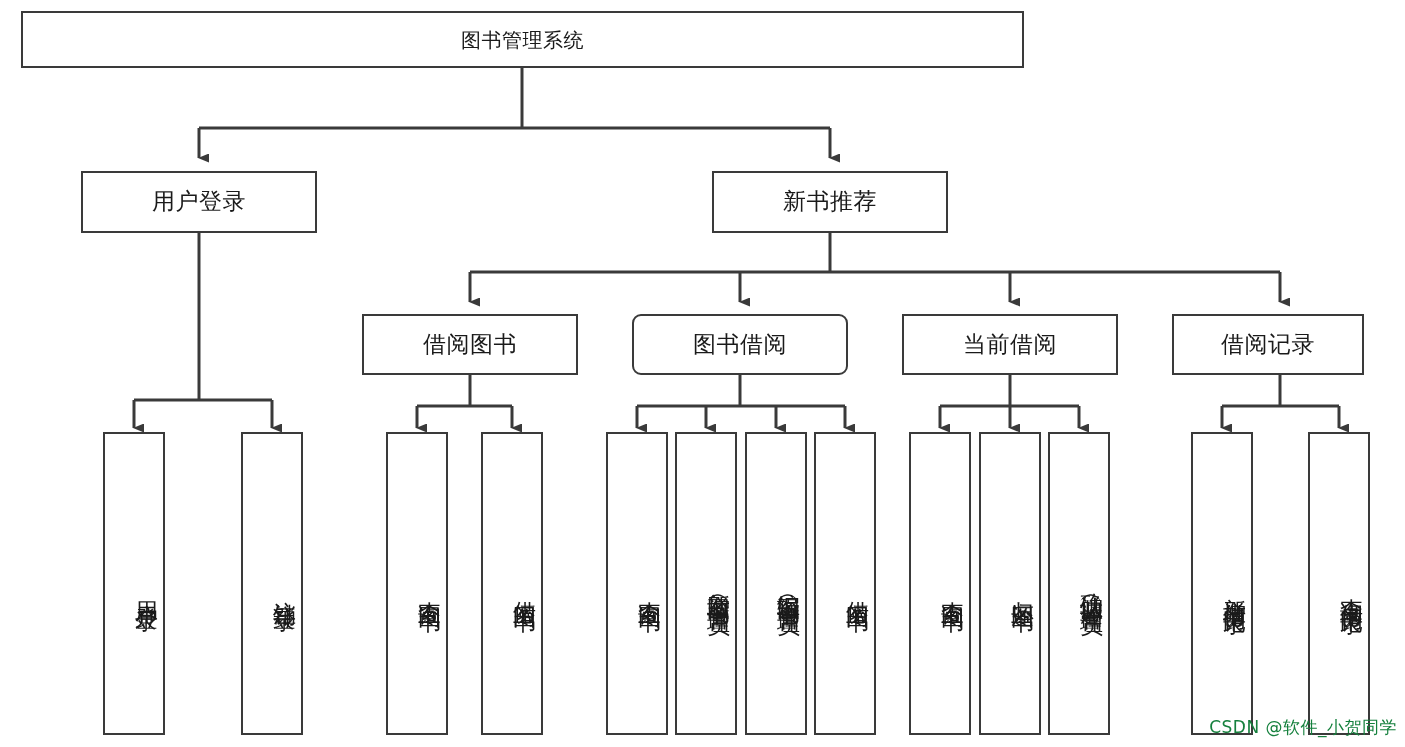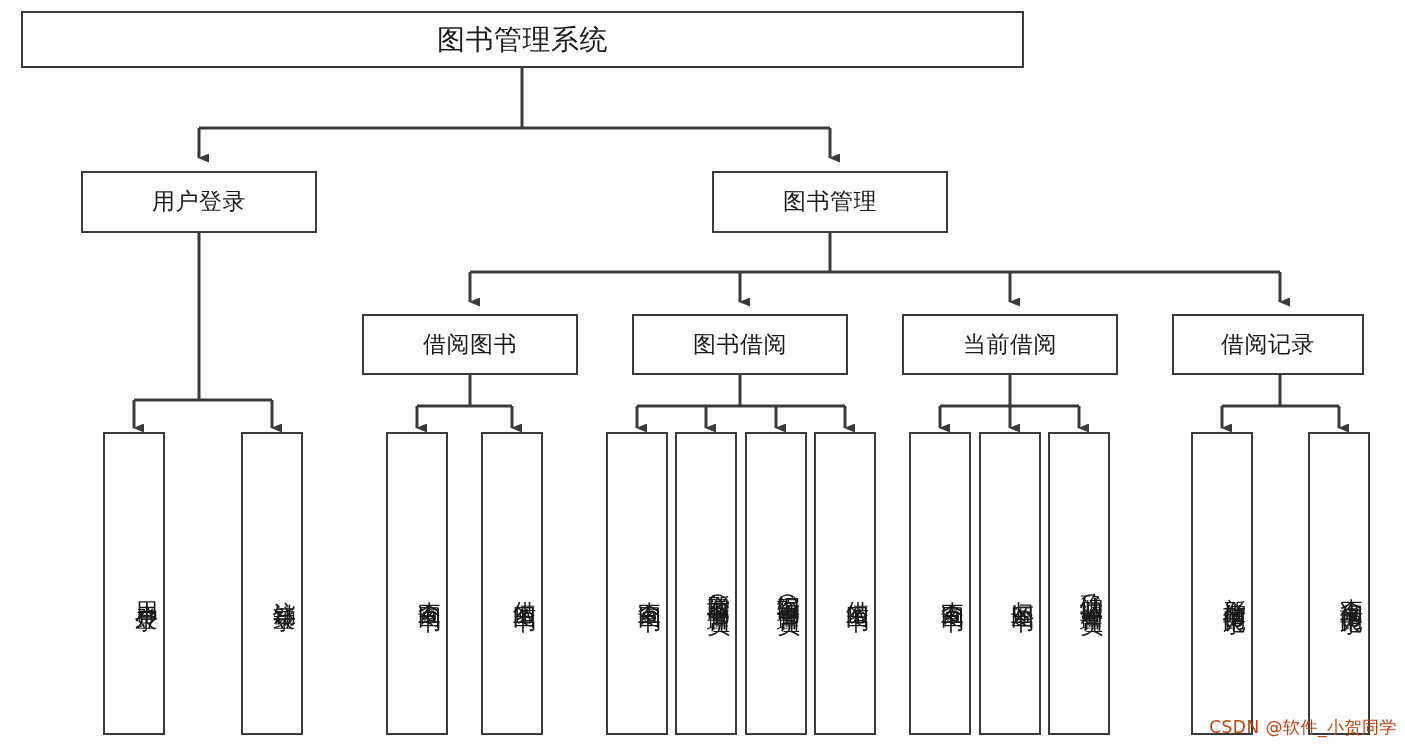--- a/index.html
+++ b/index.html
@@ -31,42 +31,42 @@
     align-items: center;
     justify-content: center;
     color: #1a1a1a;
     text-align: center;
   }
   .node.h {
     font-size: 23px;
     line-height: 1.2;
     letter-spacing: 0.5px;
   }
-  .node.root { font-size: 28px; }
+  .node.root { font-size: 20px; }
   .node.v {
     writing-mode: vertical-rl;
     text-orientation: upright;
     font-size: 23px;
     letter-spacing: 3px;
     align-items: flex-start;
     justify-content: center;
     padding-top: 10px;
     white-space: nowrap;
   }
   .node.v .vtxt {
     writing-mode: vertical-rl;
     text-orientation: upright;
     display: block;
   }
   .watermark {
     position: absolute;
     right: 8px;
     bottom: 8px;
     font-size: 17px;
-    color: #c2410c;
+    color: #15803d;
     letter-spacing: 0.5px;
     white-space: nowrap;
     user-select: none;
   }
 </style>
 </head>
 <body>
 
 <div id="canvas">
 
@@ -116,24 +116,24 @@
       <path d="M1280,375 L1280,406"></path>
       <path d="M1222,406 L1339,406"></path>
       <path d="M1222,406 L1222,428" marker-end="url(#arrow)"></path>
       <path d="M1339,406 L1339,428" marker-end="url(#arrow)"></path>
     </g>
   </svg>
 
   <div class="node h root" style="left:21px; top:11px; width:1003px; height:57px;">图书管理系统</div>
 
   <div class="node h" style="left:81px; top:171px; width:236px; height:62px;">用户登录</div>
-  <div class="node h" style="left:712px; top:171px; width:236px; height:62px;">图书管理</div>
+  <div class="node h" style="left:712px; top:171px; width:236px; height:62px;">新书推荐</div>
 
   <div class="node h" style="left:362px; top:314px; width:216px; height:61px;">借阅图书</div>
-  <div class="node h" style="left:632px; top:314px; width:216px; height:61px;">图书借阅</div>
+  <div class="node h" style="left:632px; top:314px; width:216px; height:61px;border-radius:9px;">图书借阅</div>
   <div class="node h" style="left:902px; top:314px; width:216px; height:61px;">当前借阅</div>
   <div class="node h" style="left:1172px; top:314px; width:192px; height:61px;">借阅记录</div>
 
   <div class="node v" style="left:103px; top:432px; width:62px; height:303px;">
     <span class="vtxt">用户登录</span>
   </div>
   <div class="node v" style="left:241px; top:432px; width:62px; height:303px;">
     <span class="vtxt">注销登录</span>
   </div>
 

